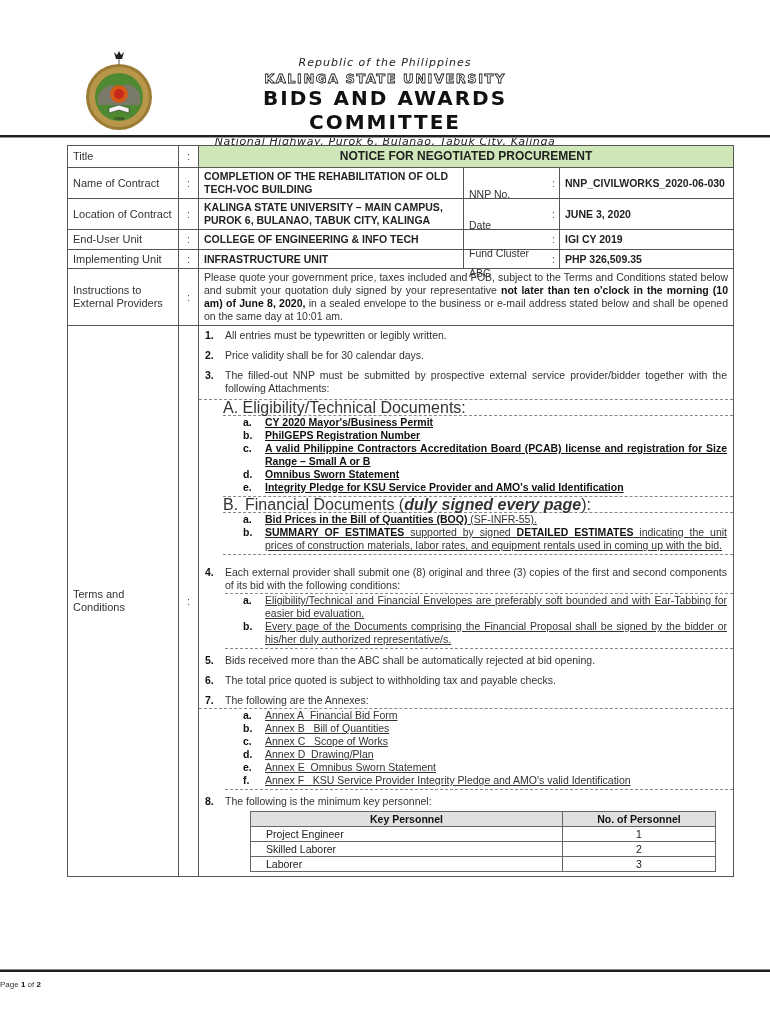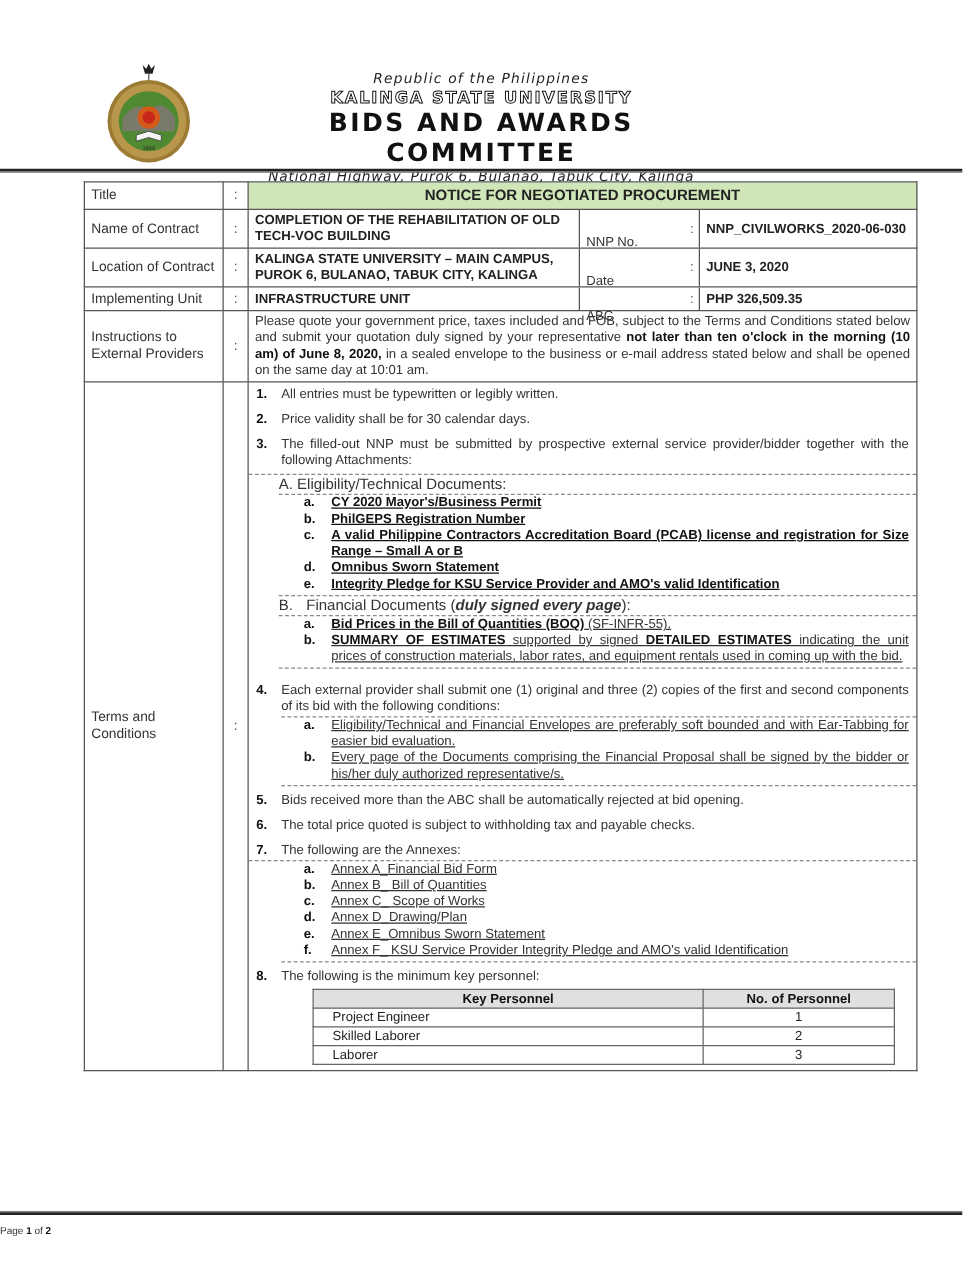--- a/index.html
+++ b/index.html
@@ -34,21 +34,21 @@
   .no-pad { padding: 0 !important; }
 
   .instr { font-weight: normal; font-size: 10.5px; line-height: 13px; text-align: justify; padding: 2px 5px !important; color: #333; }
   .instr b { color: #111; }
 
   .terms-cell { padding: 0 !important; font-weight: normal; }
   .t-item { display: flex; padding: 3px 6px 4px 6px; font-size: 10.5px; line-height: 13px; color: #333; }
   .t-num { flex: 0 0 20px; font-weight: bold; color: #111; }
   .t-text { flex: 1; text-align: justify; }
   .dash { border-top: 1px dashed #888; }
-  .sub-head { padding: 1px 6px 1px 24px; font-size: 12px; line-height: 13px; color: #333; }
+  .sub-head { padding: 1px 6px 1px 24px; font-size: 16px; line-height: 13px; color: #333; }
   .sub-list { padding: 0 6px 2px 44px; }
   .sub-row { display: flex; font-size: 10.5px; line-height: 13px; }
   .sub-row .ltr { flex: 0 0 22px; font-weight: bold; color: #111; }
   .sub-row .txt { flex: 1; text-align: justify; color: #333; text-decoration: underline; }
   .sub-row .txt.bold { font-weight: bold; color: #111; }
 
   .kp-table { margin: 3px 0 4px 51px; width: 466px; border-collapse: collapse; font-size: 10.5px; }
   .kp-table th, .kp-table td { border: 1px solid #666; line-height: 12px; padding: 1px 15px; font-weight: normal; }
   .kp-table th { background: #e0e0e0; font-weight: bold; text-align: center; color: #111; }
   .kp-table td.num { text-align: center; width: 153px; }
@@ -115,20 +115,32 @@
     <td class="c-colon">:</td>
     <td class="c-value no-pad">
       <div class="split" style="height:30px">
         <div class="left">KALINGA STATE UNIVERSITY – MAIN CAMPUS, PUROK 6, BULANAO, TABUK CITY, KALINGA</div>
         <div class="r-label">Date</div>
         <div class="r-colon">:</div>
         <div class="r-value">JUNE 3, 2020</div>
       </div>
     </td>
   </tr>
+  <tr style="height:20px">
+    <td class="c-label">End-User Unit</td>
+    <td class="c-colon">:</td>
+    <td class="c-value no-pad">
+      <div class="split" style="height:19px">
+        <div class="left">COLLEGE OF ENGINEERING &amp; INFO TECH</div>
+        <div class="r-label">Fund Cluster</div>
+        <div class="r-colon">:</div>
+        <div class="r-value">IGI CY 2019</div>
+      </div>
+    </td>
+  </tr>
   <tr style="height:19px">
     <td class="c-label">Implementing Unit</td>
     <td class="c-colon">:</td>
     <td class="c-value no-pad">
       <div class="split" style="height:18px">
         <div class="left">INFRASTRUCTURE UNIT</div>
         <div class="r-label">ABC</div>
         <div class="r-colon">:</div>
         <div class="r-value">PHP 326,509.35</div>
       </div>
@@ -192,21 +204,21 @@
             </div>
         <div class="sub-row">
               <span class="ltr">b.</span>
               <span class="txt"><b style="color:#111">SUMMARY OF ESTIMATES</b><span> supported by signed </span><b style="color:#111">DETAILED ESTIMATES</b><span> indicating the unit prices of construction materials, labor rates, and equipment rentals used in coming up with the bid.</span></span>
             </div>
       </div>
       <div class="dash" style="margin-left:24px; margin-bottom:8px"></div>
 
       <div class="t-item" style="padding-bottom:1px">
         <span class="t-num">4.</span>
-        <span class="t-text">Each external provider shall submit one (1) original and three (2) copies of the first and second components of its bid with the following conditions:</span>
+        <span class="t-text">Each external provider shall submit one (8) original and three (3) copies of the first and second components of its bid with the following conditions:</span>
       </div>
       <div class="dash" style="margin-left:26px"></div>
       <div class="sub-list">
         <div class="sub-row">
               <span class="ltr">a.</span>
               <span class="txt">Eligibility/Technical and Financial Envelopes are preferably soft bounded and with Ear-Tabbing for easier bid evaluation.</span>
             </div>
         <div class="sub-row">
               <span class="ltr">b.</span>
               <span class="txt">Every page of the Documents comprising the Financial Proposal shall be signed by the bidder or his/her duly authorized representative/s.</span>

